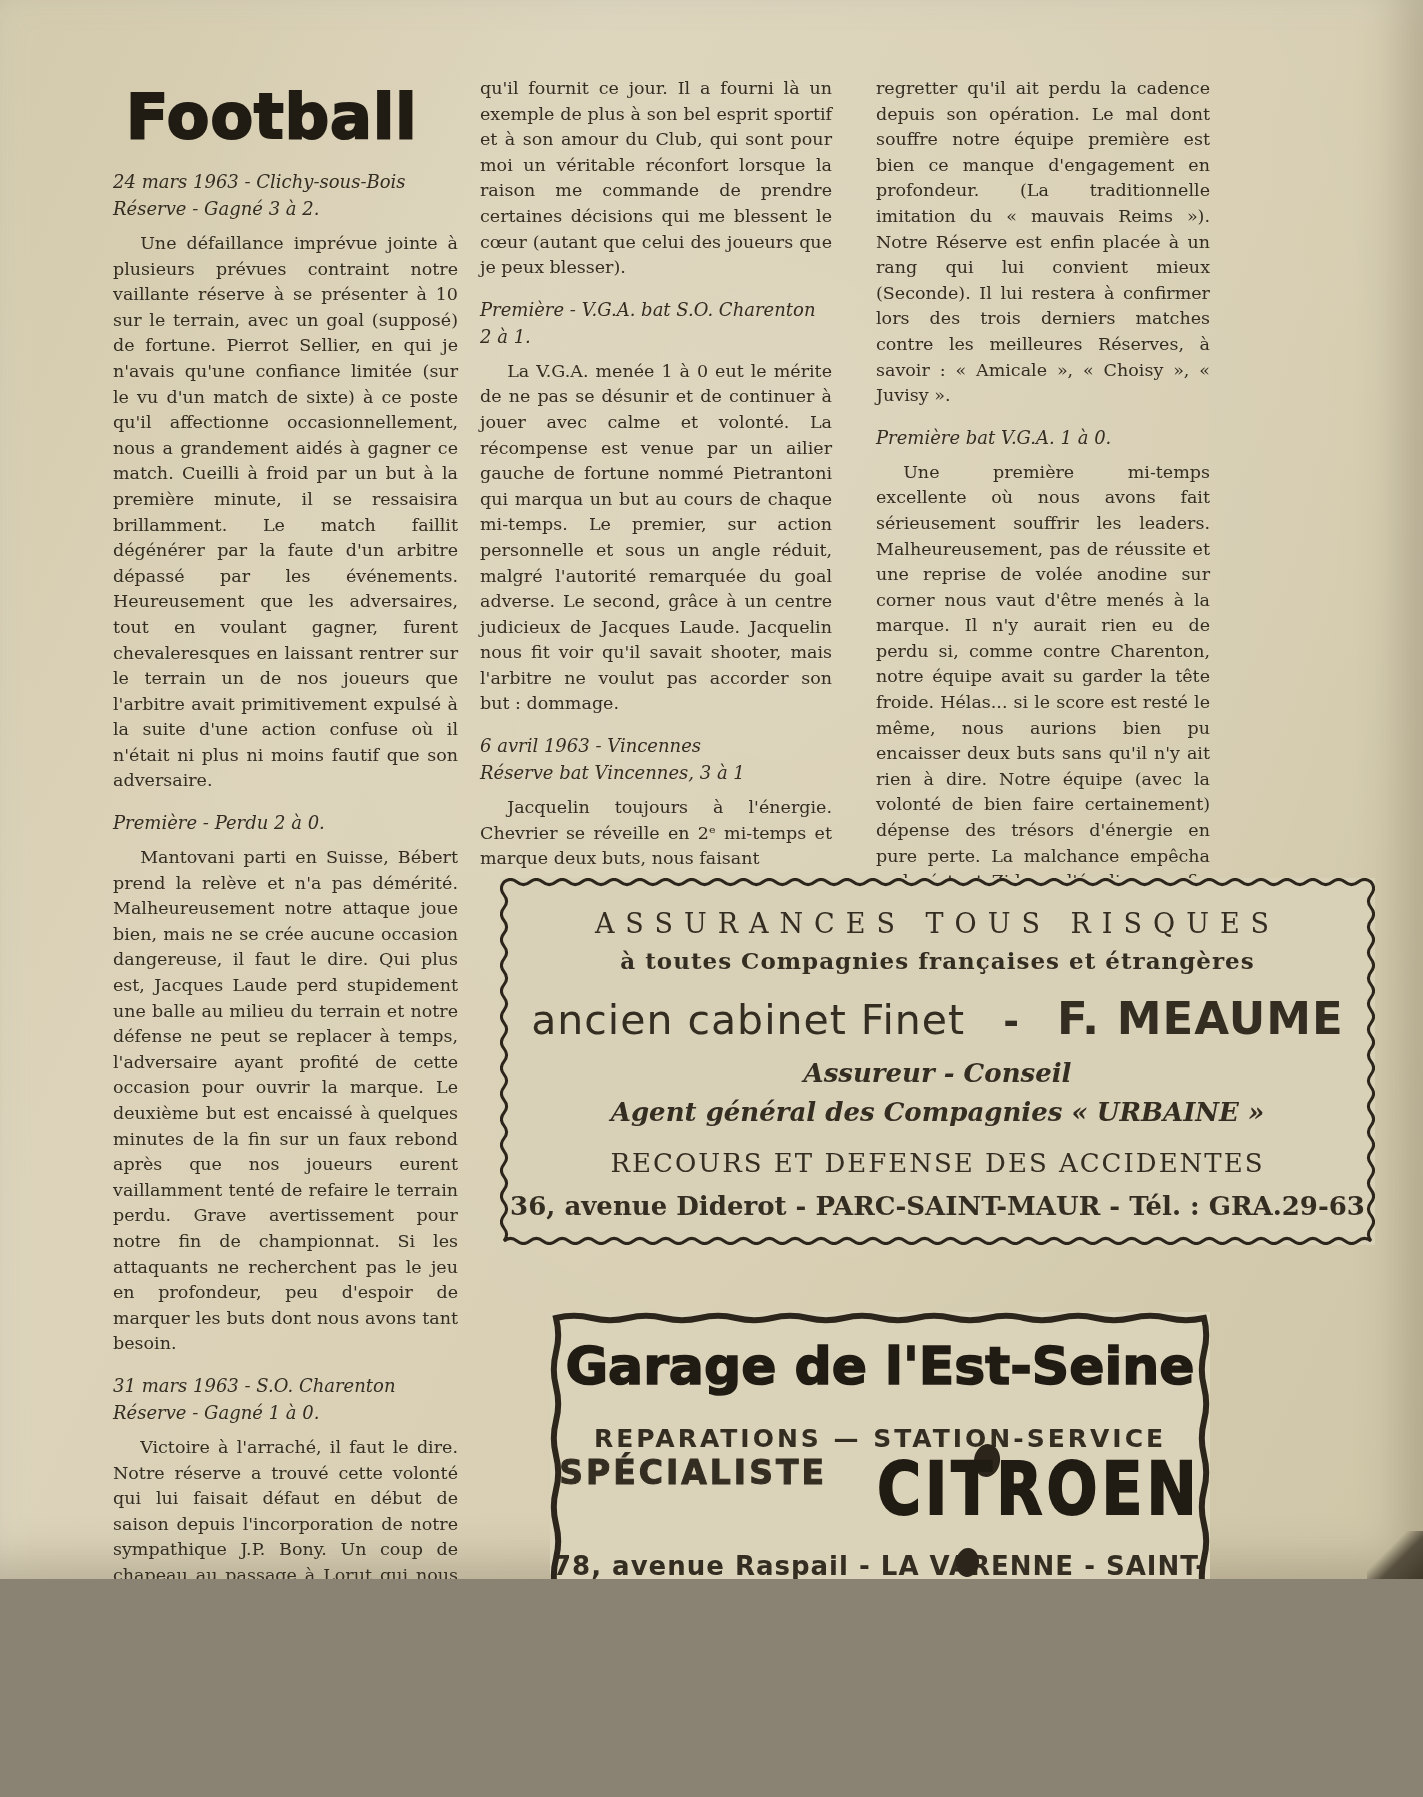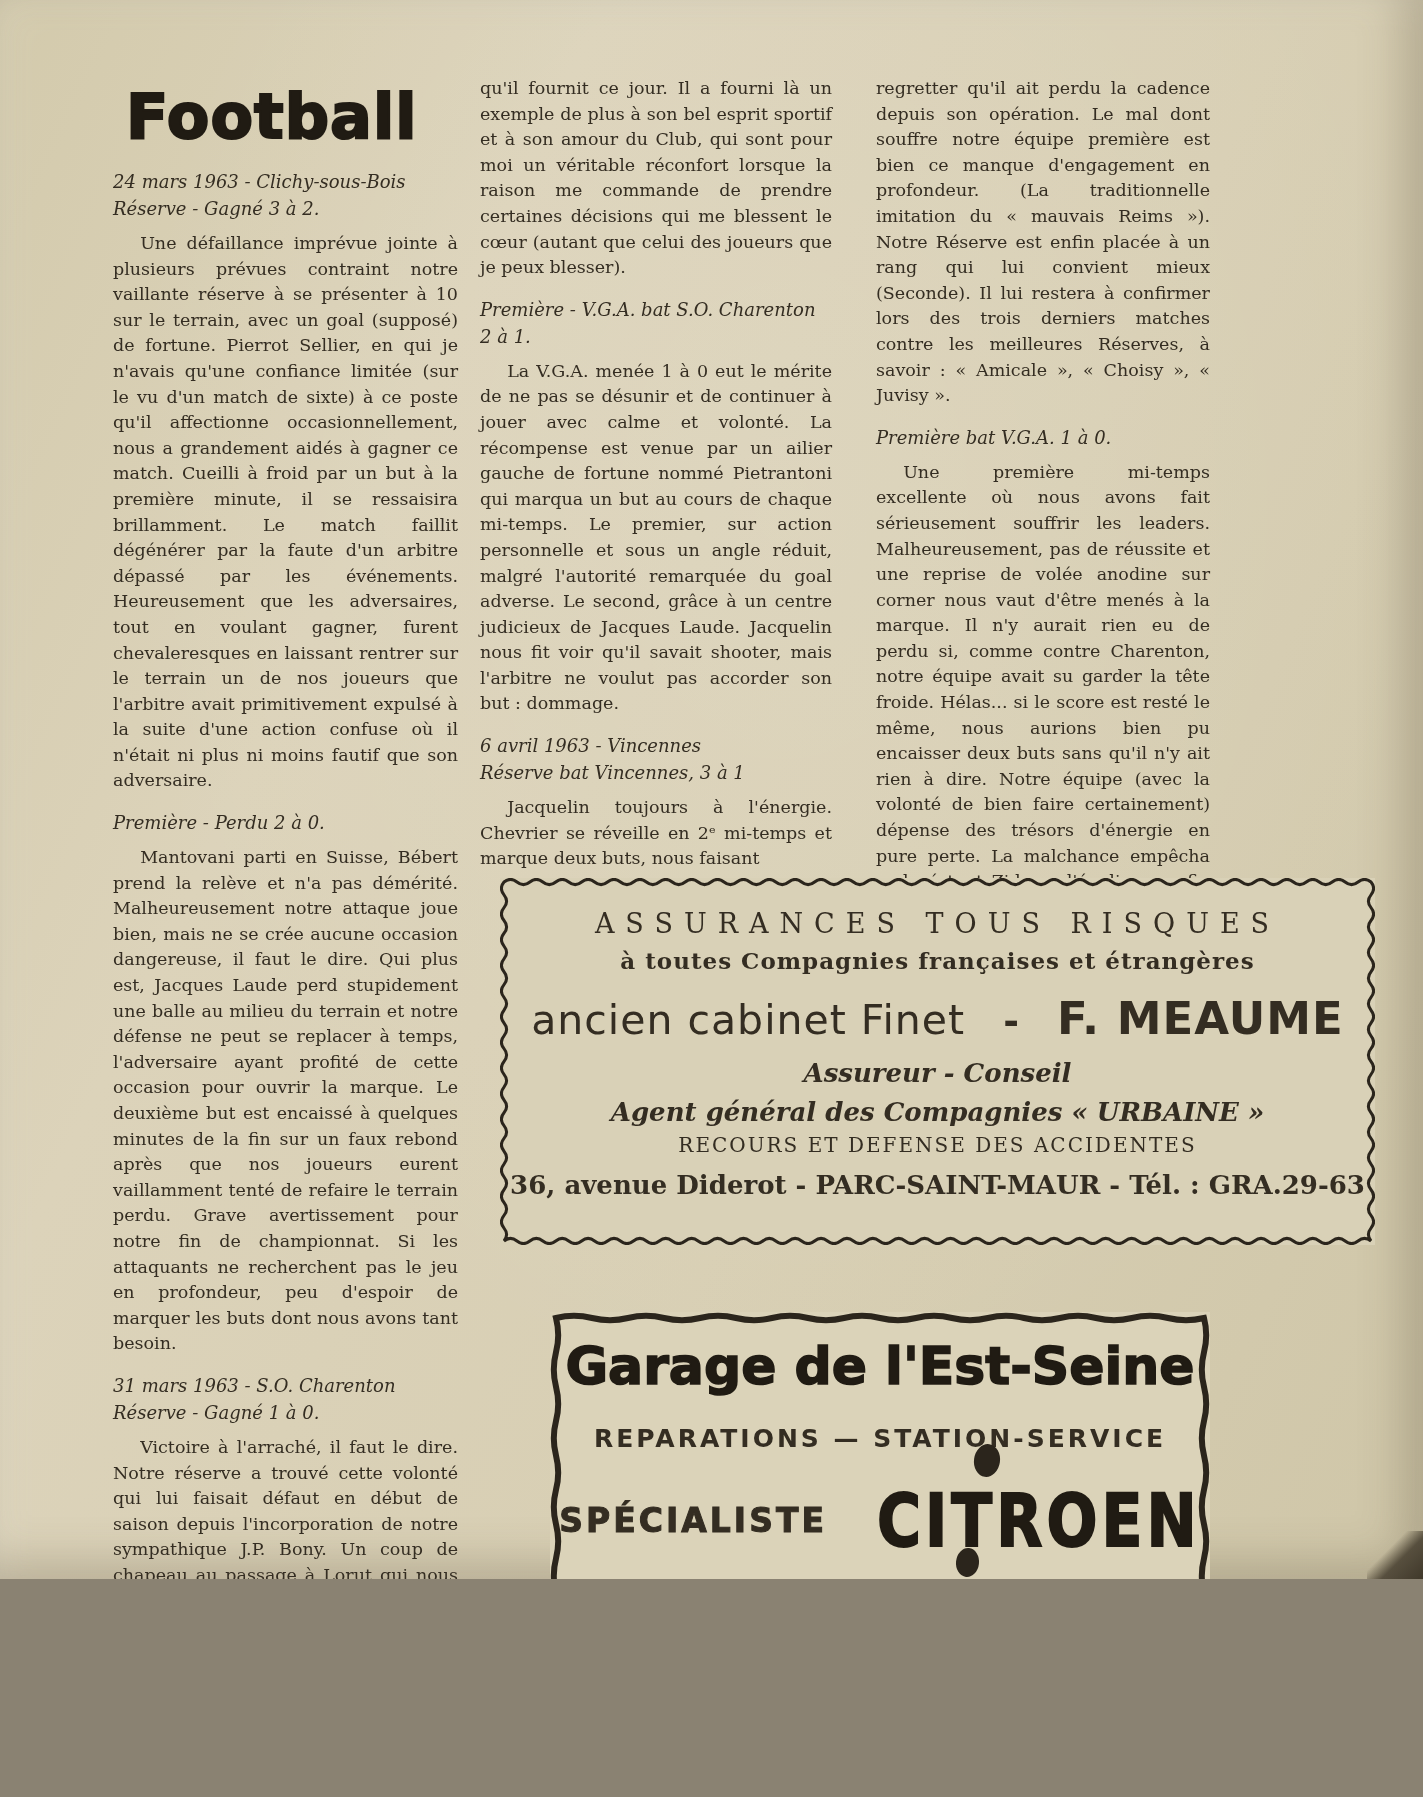--- a/index.html
+++ b/index.html
@@ -37,27 +37,27 @@
   .ad-border{position:absolute;left:0;top:0;pointer-events:none;}
   .ad-assurances{left:500px;top:878px;width:875px;height:367px;box-sizing:border-box;}
   .a1-title{font-size:27px;letter-spacing:11px;margin-top:30px;}
   .a1-subtitle{font-size:23px;font-weight:bold;letter-spacing:1px;margin-top:8px;}
   .a1-cabinet-row{margin-top:18px;display:flex;align-items:baseline;gap:38px;justify-content:center;font-family:"DejaVu Sans",sans-serif;}
   .a1-cabinet{font-size:41px;letter-spacing:1px;}
   .a1-dash{font-size:38px;font-weight:bold;}
   .a1-name{font-size:45px;font-weight:bold;letter-spacing:1px;}
   .a1-role{font-style:italic;font-weight:bold;font-size:26px;margin-top:13px;}
   .a1-agent{font-style:italic;font-weight:bold;font-size:26px;margin-top:9px;}
-  .a1-services{font-size:20px;letter-spacing:2px;margin-top:6px;}
+  .a1-services{font-size:26px;letter-spacing:2px;margin-top:21px;}
   .a1-address{font-size:26px;font-weight:bold;margin-top:13px;}
 
   .ad-garage{left:550px;top:1312px;width:660px;height:390px;background:#dbd3b9;font-family:"DejaVu Sans",sans-serif;}
   .g-title{font-size:52px;font-weight:bold;margin-top:24px;-webkit-text-stroke:1.6px currentColor;color:var(--title-ink);}
   .g-services{font-size:25px;font-weight:bold;letter-spacing:3px;margin-top:28px;}
-  .g-brand-row{margin-top:32px;display:flex;align-items:center;justify-content:center;gap:50px;}
+  .g-brand-row{display:flex;justify-content:center;gap:50px;}
   .g-spec{font-size:33px;font-weight:bold;letter-spacing:3px;-webkit-text-stroke:1px currentColor;}
   .g-brand{font-size:60px;font-weight:bold;letter-spacing:4px;display:inline-block;transform:scaleY(1.22);-webkit-text-stroke:1.6px currentColor;color:var(--title-ink);}
   .g-dot{position:absolute;background:var(--border-ink);border-radius:50%;}
   .g-dot-top{left:424px;top:132px;width:26px;height:33px;transform:rotate(8deg);}
   .g-dot-bottom{left:406px;top:236px;width:23px;height:29px;transform:rotate(6deg);}
   .g-address{font-size:26px;font-weight:bold;margin-top:28px;letter-spacing:1px;}
   .g-phone{font-size:26px;font-weight:bold;margin-top:4px;letter-spacing:1px;}
   .g-director{position:absolute;left:10px;bottom:22px;font-size:26px;letter-spacing:1px;}
 
   .page-number{position:absolute;left:114px;top:1724px;font-size:27px;font-weight:bold;}

